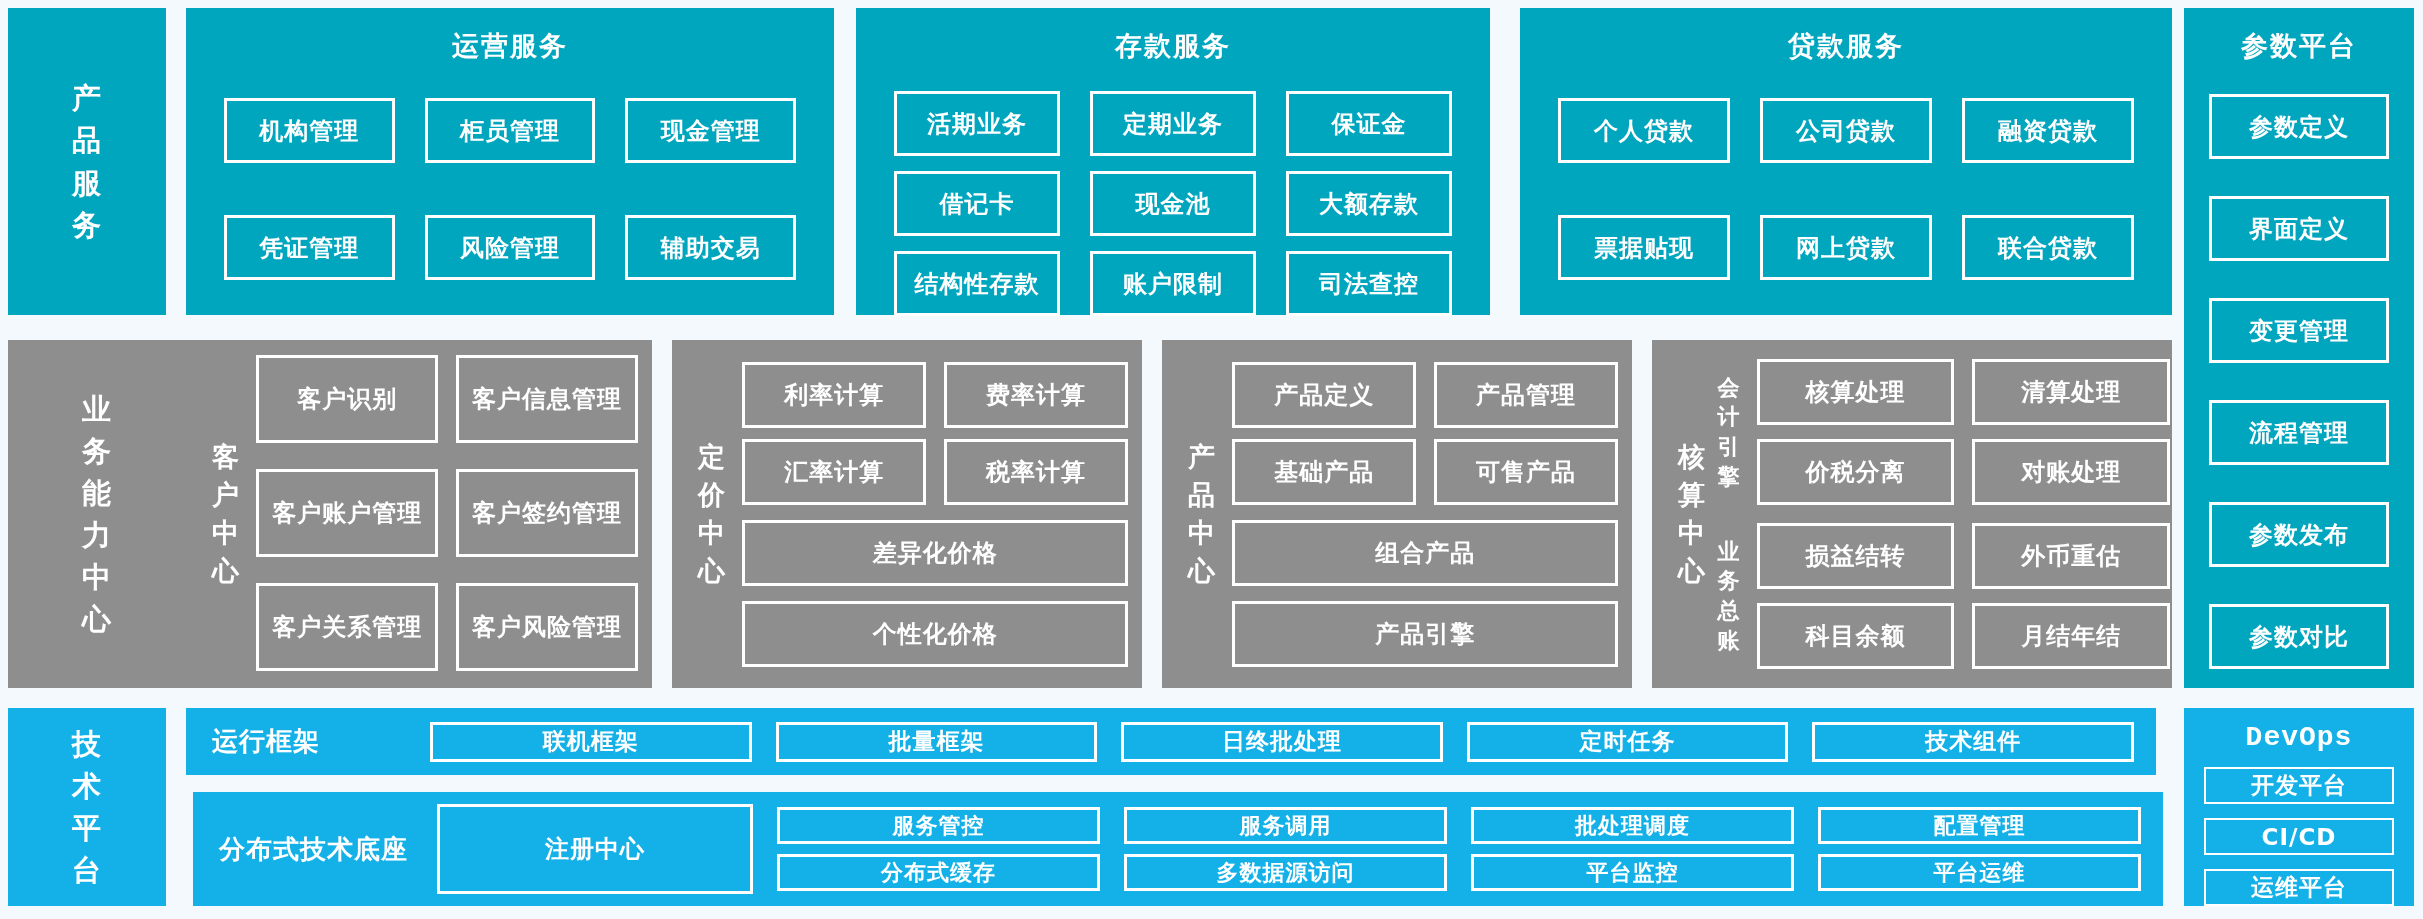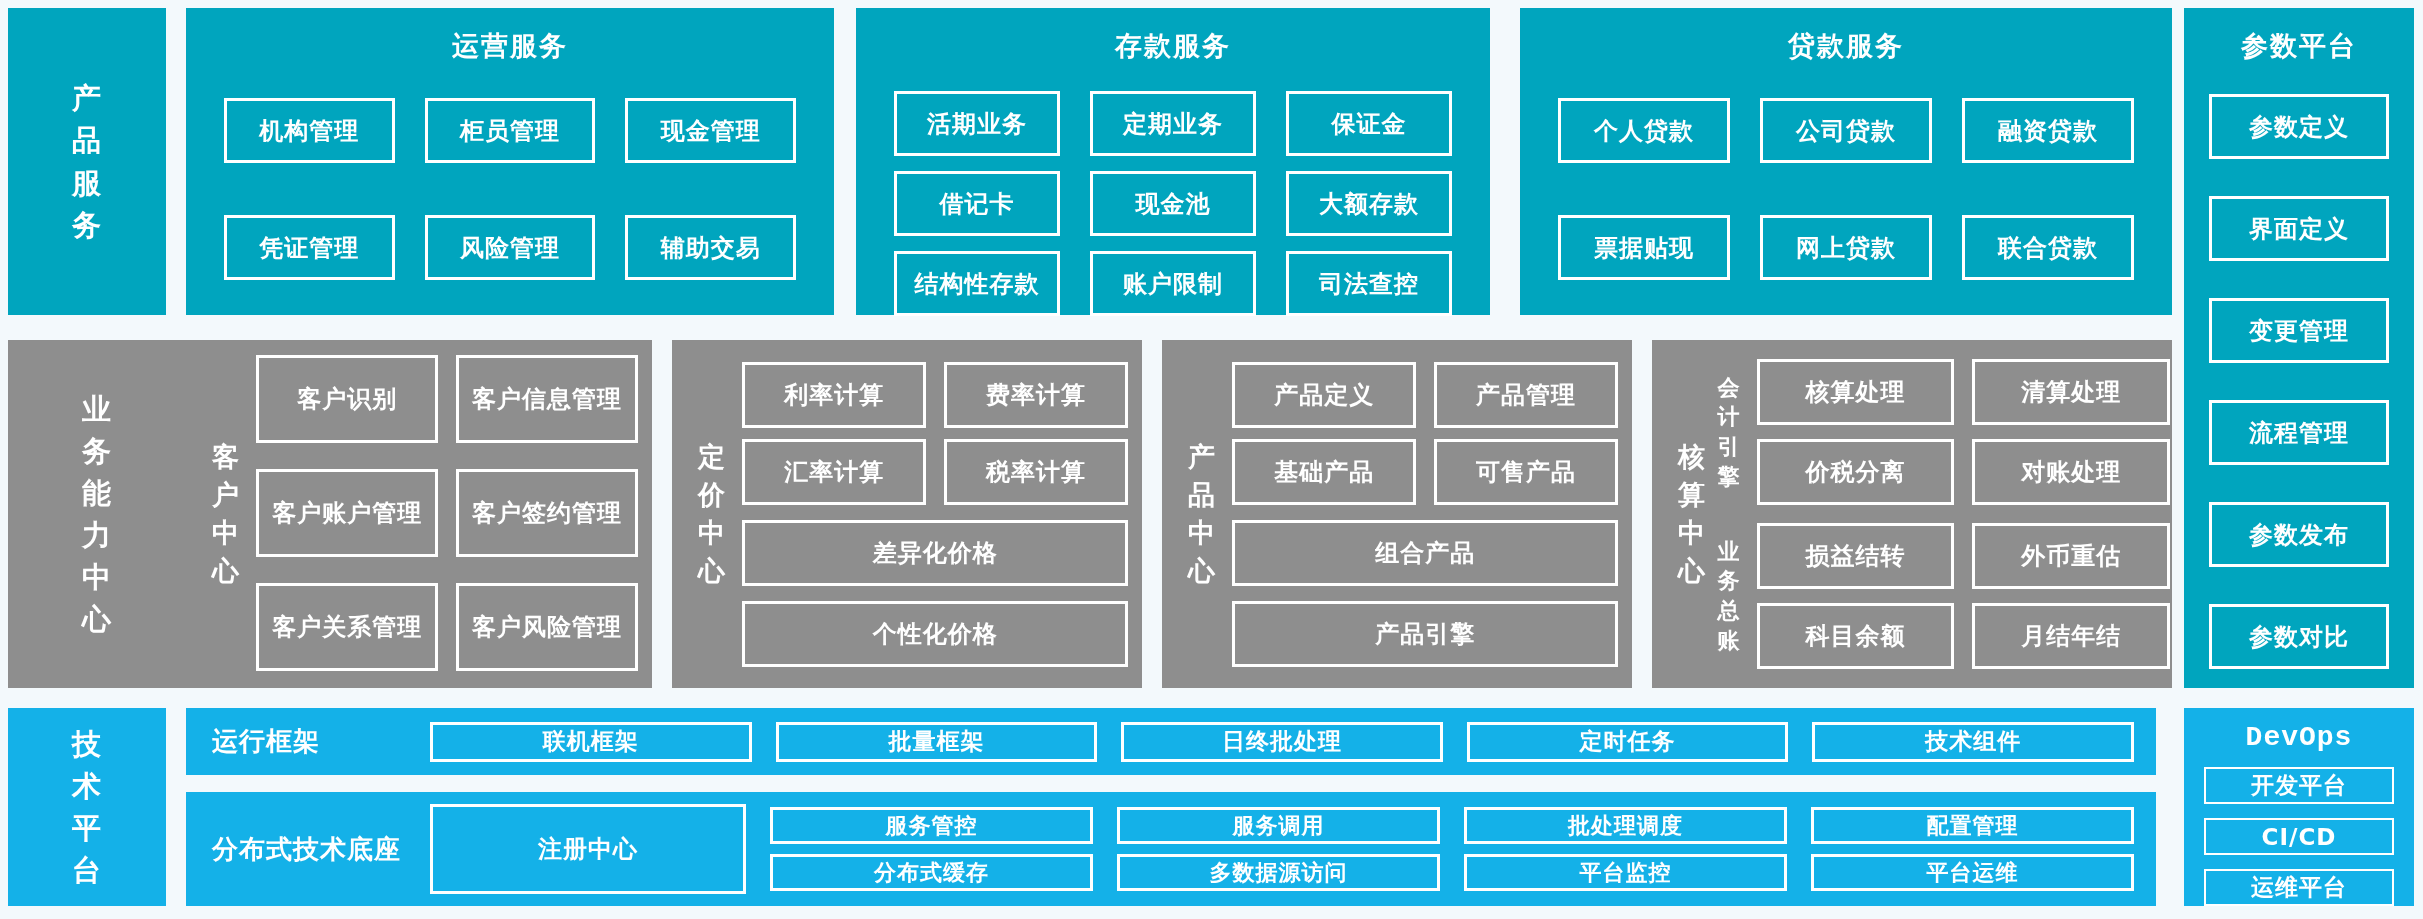--- a/index.html
+++ b/index.html
@@ -234,21 +234,21 @@
     <div class="row-label">运行框架</div>
     <div class="row-boxes">
         <div class="box">联机框架</div>
         <div class="box">批量框架</div>
         <div class="box">日终批处理</div>
         <div class="box">定时任务</div>
         <div class="box">技术组件</div>
       </div>
   </section>
 
-  <section class="panel blue row" style="left:186px;top:792px;width:1970px;height:114px">
+  <section class="panel blue row" style="left:193px;top:792px;width:1970px;height:114px">
     <div class="row-label">分布式技术底座</div>
     <div class="box registry">注册中心</div>
     <div class="dist-grid">
         <div class="box">服务管控</div>
         <div class="box">服务调用</div>
         <div class="box">批处理调度</div>
         <div class="box">配置管理</div>
         <div class="box">分布式缓存</div>
         <div class="box">多数据源访问</div>
         <div class="box">平台监控</div>

